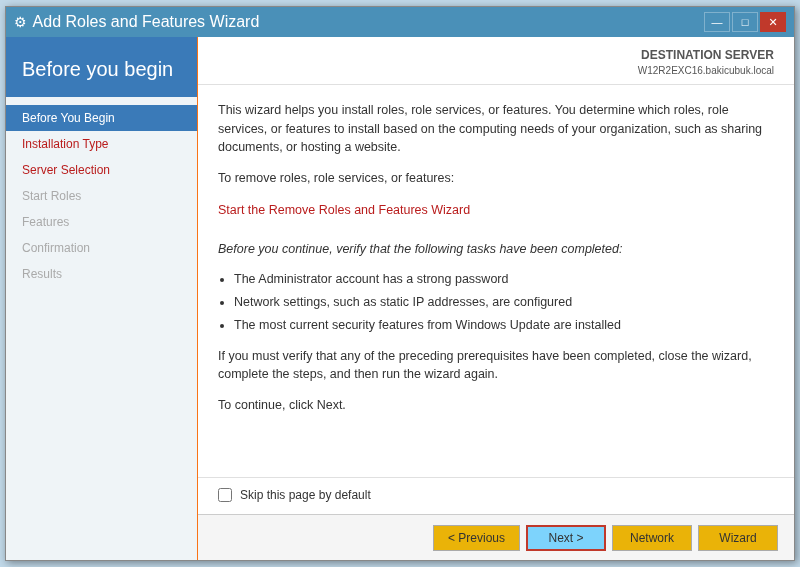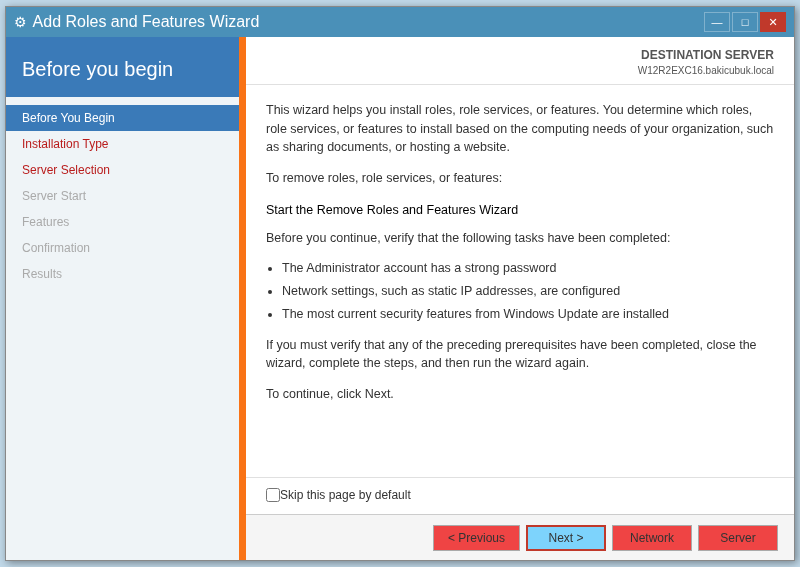--- a/index.html
+++ b/index.html
@@ -60,23 +60,23 @@
     .title-btn.close {
       background: #c0392b;
       border-color: #c0392b;
     }
     .content-area {
       display: flex;
       flex: 1;
       overflow: hidden;
     }
     .sidebar {
-      width: 240px;
+      width: 192px;
       background: #eff4f7;
-      border-right: 7px solid #f97316;
+      border-right: 1px solid #f97316;
       display: flex;
       flex-direction: column;
       flex-shrink: 0;
     }
     .sidebar-header {
       background: #3a7ab8;
       color: white;
       padding: 20px 16px 16px;
       font-size: 20px;
       font-weight: 300;
@@ -133,37 +133,38 @@
       padding: 16px 20px;
       overflow-y: auto;
       color: #333;
       line-height: 1.5;
     }
     .main-body p {
       margin-bottom: 12px;
       font-size: 12.5px;
     }
     .link {
-      color: #000000;
+      color: #b91c1c;
       text-decoration: none;
       font-size: 12.5px;
     }
     .bullet-list {
       margin: 8px 0 12px 16px;
     }
     .bullet-list li {
       font-size: 12.5px;
       margin-bottom: 4px;
       list-style: disc;
     }
     .checkbox-area {
       padding: 10px 20px 12px;
       border-top: 1px solid #e0e0e0;
       display: flex;
       align-items: center;
+      gap: 8px;
     }
     .checkbox-area input[type=checkbox] {
       width: 14px;
       height: 14px;
     }
     .checkbox-label {
       font-size: 12px;
       color: #333;
     }
     .footer {
@@ -175,21 +176,21 @@
       justify-content: flex-end;
       padding: 0 16px;
       gap: 6px;
       flex-shrink: 0;
     }
     .btn {
       height: 26px;
       min-width: 80px;
       padding: 0 14px;
       border: 1px solid #aaa;
-      background: #ef4444;
+      background: #eab308;
       font-size: 12px;
       cursor: pointer;
       font-family: 'Segoe UI', sans-serif;
       color: #333;
     }
     .btn.next-btn {
       background: #7dd3fc;
       border: 2px solid #c0392b;
       color: #333;
       font-weight: 500;
@@ -220,21 +221,21 @@
         <div class="nav-item active">
           <span>Before You Begin</span>
         </div>
         <div class="nav-item">
           <span>Installation Type</span>
         </div>
         <div class="nav-item">
           <span>Server Selection</span>
         </div>
         <div class="nav-item disabled">
-          <span>Server Start</span>
+          <span>Start Roles</span>
         </div>
         <div class="nav-item disabled">
           <span>Features</span>
         </div>
         <div class="nav-item disabled">
           <span>Confirmation</span>
         </div>
         <div class="nav-item disabled">
           <span>Results</span>
         </div>
@@ -249,38 +250,38 @@
           <div class="dest-server-name">W12R2EXC16.bakicubuk.local</div>
         </div>
       </div>
 
       <div class="main-body">
         <p>This wizard helps you install roles, role services, or features. You determine which roles, role services, or features to install based on the computing needs of your organization, such as sharing documents, or hosting a website.</p>
 
         <p>To remove roles, role services, or features:</p>
         <a class="link" href="#">Start the Remove Roles and Features Wizard</a>
 
-        <p style="margin-top:9px;">Before you continue, verify that the following tasks have been completed:</p>
+        <p style="margin-top:20px;font-style:italic;">Before you continue, verify that the following tasks have been completed:</p>
 
         <ul class="bullet-list">
           <li>The Administrator account has a strong password</li>
           <li>Network settings, such as static IP addresses, are configured</li>
           <li>The most current security features from Windows Update are installed</li>
         </ul>
 
         <p>If you must verify that any of the preceding prerequisites have been completed, close the wizard, complete the steps, and then run the wizard again.</p>
         <p>To continue, click Next.</p>
       </div>
 
       <div class="checkbox-area">
         <input type="checkbox" id="skip-checkbox" style="">
         <label class="checkbox-label" for="skip-checkbox">Skip this page by default</label>
       </div>
 
       <div class="footer">
         <button class="btn">&lt; Previous</button>
         <button class="btn next-btn">Next &gt;</button>
         <button class="btn">Network</button>
-        <button class="btn">Server</button>
+        <button class="btn">Wizard</button>
       </div>
     </div>
   </div>
 </div>
 
 </body></html>

